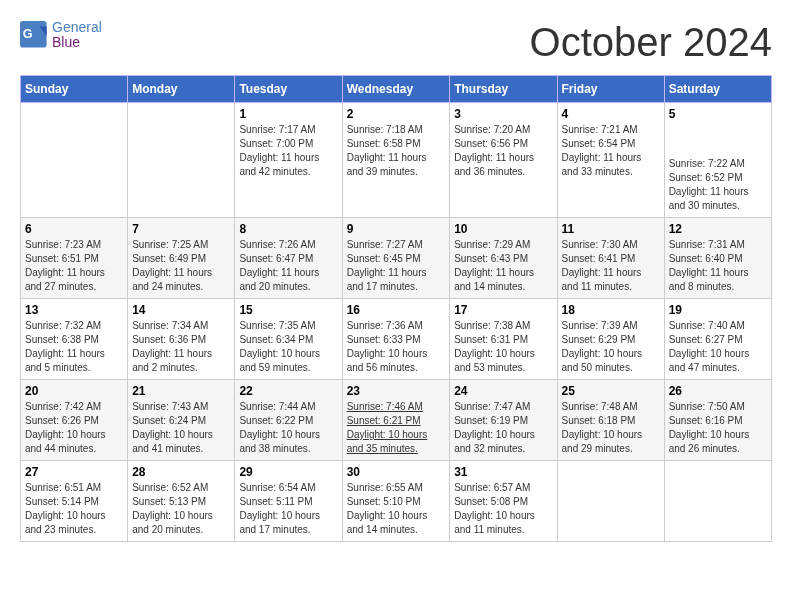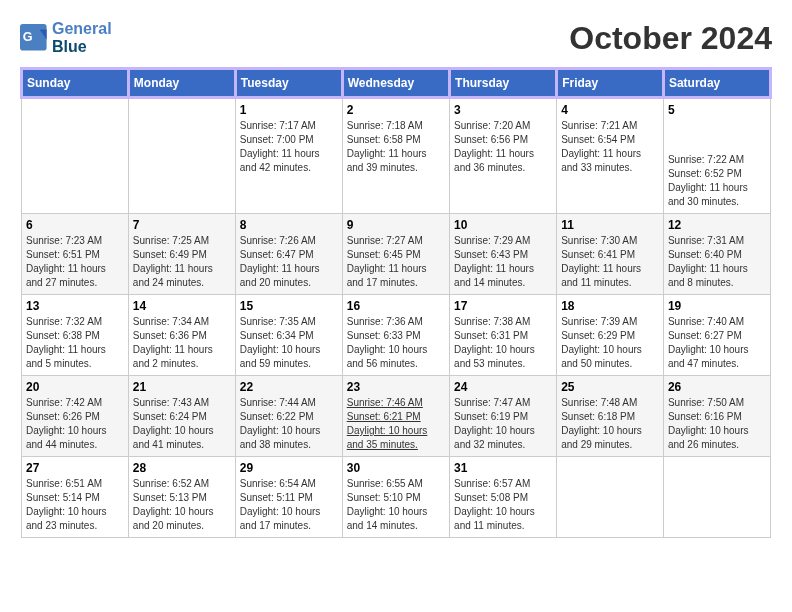--- a/index.html
+++ b/index.html
@@ -14,57 +14,57 @@
       display: flex;
       justify-content: space-between;
       align-items: flex-start;
       margin-bottom: 10px;
     }
     .logo {
       display: flex;
       align-items: center;
     }
     .logo-text {
-      font-size: 16px;
-      font-weight: bold;
+      font-size: 14px;
+      font-weight: normal;
       color: #333;
       line-height: 1.1;
     }
     .logo-text span {
       color: #4a7fc1;
     }
     .logo-icon {
       width: 28px;
       height: 28px;
       margin-right: 4px;
     }
     .title-area {
       text-align: right;
     }
     .month-title {
-      font-size: 32px;
-      font-weight: bold;
+      font-size: 40px;
+      font-weight: normal;
       color: #333;
     }
     .location-title {
       font-size: 16px;
       color: #555;
     }
     .calendar {
       width: 100%;
       border-collapse: collapse;
       font-size: 11px;
     }
     .calendar th {
       background: #3a6bc4;
       color: #fff;
       padding: 6px 4px;
       text-align: left;
       font-size: 12px;
-      border: 3px solid #c4b5fd;
+      border: 1px solid #c4b5fd;
     }
     .calendar td {
       border: 1px solid #ccc;
       vertical-align: top;
       padding: 4px;
       width: 108px;
       min-height: 80px;
       background: #fff;
     }
     .calendar tr:nth-child(even) td {
@@ -90,21 +90,21 @@
 <div class="header-area">
   <div class="logo">
     <svg class="logo-icon" viewBox="0 0 40 40">
       <rect x="0" y="0" width="38" height="38" rx="4" fill="#4a7fc1"></rect>
       <text x="4" y="24" font-size="18" font-weight="bold" fill="white" font-family="Arial">G</text>
       <polygon points="28,8 38,8 38,22" fill="#2a5ab4"></polygon>
     </svg>
     <div>
       <div class="logo-text">
         <span>General</span><br>
-        <span style="color:#0c4a6e;">Blue</span>
+        <span style="color:#701a75;">Blue</span>
       </div>
     </div>
   </div>
   <div class="title-area">
     <div class="month-title">October 2024</div>
   </div>
 </div>
 
 <table class="calendar">
   <thead>

